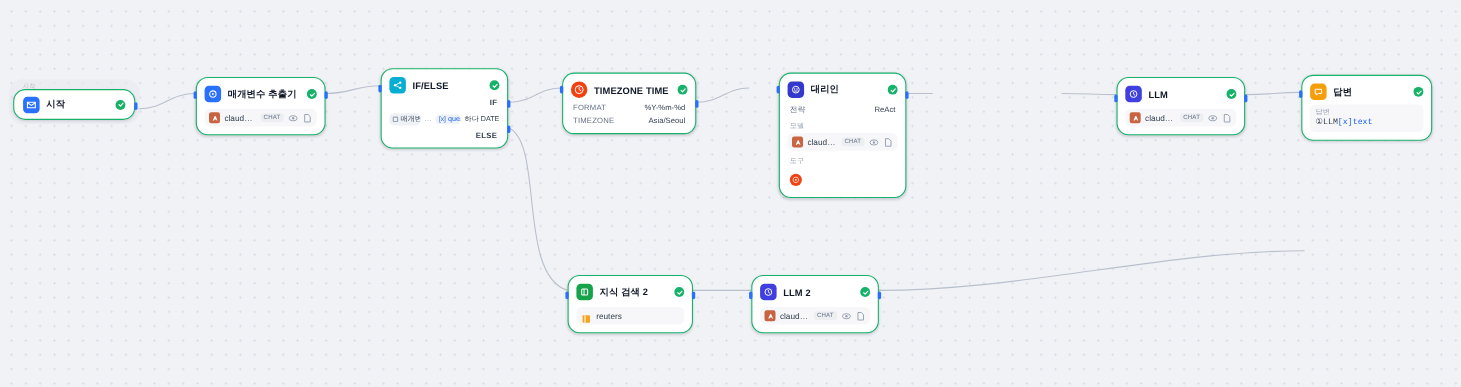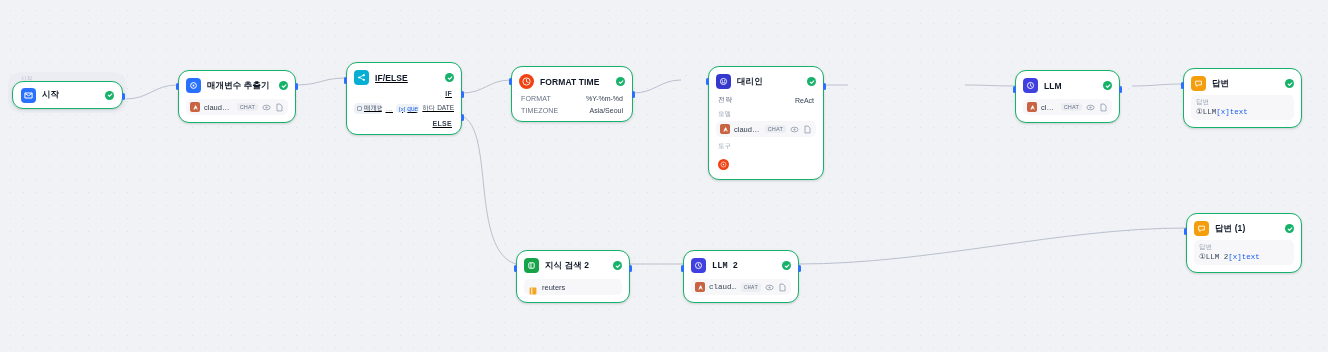--- a/index.html
+++ b/index.html
@@ -233,21 +233,21 @@
       <span class="mini-ico">
         <svg width="9" height="9" viewBox="0 0 10 10">
             <path d="M2.2 1.2h3.4l2.2 2.2v5.4H2.2z" fill="none" stroke="currentColor" stroke-width="1"></path>
           </svg>
       </span>
     </div>
     <div class="handle" style="left:-3px; top:12px;"></div>
     <div class="handle" style="right:-3px; top:12px;"></div>
   </div>
 
-  <div class="node" style="left:346px; top:62px; width:116px;text-decoration:underline;">
+  <div class="node" style="left:346px; top:62px; width:116px;">
     <div class="node-head">
       <span class="node-ico" style="background:#06aed4">
         <svg width="9" height="9" viewBox="0 0 10 10">
             <circle cx="2.4" cy="5" r="1.2" fill="#fff"></circle>
             <circle cx="7.6" cy="2.4" r="1.2" fill="#fff"></circle>
             <circle cx="7.6" cy="7.6" r="1.2" fill="#fff"></circle>
             <path d="M3.3 4.6L6.8 2.7M3.3 5.4l3.5 1.9" stroke="#fff" stroke-width=".9"></path>
           </svg>
       </span>
       <span class="node-title">IF/ELSE</span>
@@ -277,21 +277,21 @@
   </div>
 
   <div class="node" style="left:511px; top:66px; width:122px;">
     <div class="node-head">
       <span class="node-ico" style="background:#f04213; border-radius:50%;">
         <svg width="9" height="9" viewBox="0 0 10 10">
             <circle cx="5" cy="5" r="4" fill="none" stroke="#fff" stroke-width="1"></circle>
             <path d="M5 2.6V5l1.8 1.1" stroke="#fff" stroke-width="1" fill="none" stroke-linecap="round"></path>
           </svg>
       </span>
-      <span class="node-title">FORMAT TIME</span>
+      <span class="node-title">TIMEZONE TIME</span>
       <span class="ok-dot">
         <svg width="6" height="6" viewBox="0 0 8 8">
             <path d="M1.6 4.2l1.7 1.7 3.2-3.5" fill="none" stroke="#fff" stroke-width="1.4" stroke-linecap="round" stroke-linejoin="round"></path>
           </svg>
       </span>
     </div>
     <div class="kv">
       <span class="kv-k">FORMAT</span>
       <span class="kv-v">%Y-%m-%d</span>
     </div>
@@ -352,21 +352,21 @@
             <path d="M5 1.4a3.6 3.6 0 100 7.2 3.6 3.6 0 000-7.2z" fill="none" stroke="#fff" stroke-width=".9"></path>
             <circle cx="5" cy="5" r="1.1" fill="#fff"></circle>
           </svg>
       </span>
     </div>
     <div class="handle" style="left:-3px; top:11px;"></div>
     <div class="handle" style="right:-3px; top:16px;"></div>
   </div>
 
 
-  <div class="node" style="left:1015px; top:70px; width:105px;">
+  <div class="node" style="left:1015px; top:70px; width:117px;">
     <div class="node-head">
       <span class="node-ico" style="background:#4040e0">
         <svg width="9" height="9" viewBox="0 0 10 10">
             <circle cx="5" cy="5" r="3.4" fill="none" stroke="#fff" stroke-width="1"></circle>
             <path d="M5 2.8v2.4l1.6 1" stroke="#fff" stroke-width=".9" fill="none"></path>
           </svg>
       </span>
       <span class="node-title">LLM</span>
       <span class="ok-dot">
         <svg width="6" height="6" viewBox="0 0 8 8">
@@ -442,21 +442,21 @@
             <rect x="1.6" y="1.6" width="6.8" height="6.8" rx="1" fill="#f5a524"></rect>
             <rect x="3.2" y="1.6" width="1.2" height="6.8" fill="#fff" opacity=".75"></rect>
           </svg>
       </span>
       <span class="ds-name">reuters</span>
     </div>
     <div class="handle" style="left:-3px; top:14px;"></div>
     <div class="handle" style="right:-3px; top:14px;"></div>
   </div>
 
-  <div class="node" style="left:683px; top:250px; width:116px;font-family:Liberation Mono, monospace;">
+  <div class="node" style="left:683px; top:250px; width:116px;">
     <div class="node-head">
       <span class="node-ico" style="background:#4040e0">
         <svg width="9" height="9" viewBox="0 0 10 10">
             <circle cx="5" cy="5" r="3.4" fill="none" stroke="#fff" stroke-width="1"></circle>
             <path d="M5 2.8v2.4l1.6 1" stroke="#fff" stroke-width=".9" fill="none"></path>
           </svg>
       </span>
       <span class="node-title">LLM 2</span>
       <span class="ok-dot">
         <svg width="6" height="6" viewBox="0 0 8 8">
@@ -481,36 +481,14 @@
       <span class="mini-ico">
         <svg width="9" height="9" viewBox="0 0 10 10">
             <path d="M2.2 1.2h3.4l2.2 2.2v5.4H2.2z" fill="none" stroke="currentColor" stroke-width="1"></path>
           </svg>
       </span>
     </div>
     <div class="handle" style="left:-3px; top:14px;"></div>
     <div class="handle" style="right:-3px; top:14px;"></div>
   </div>
 
-  <div class="node" style="left:1186px; top:213px; width:116px;">
-    <div class="node-head">
-      <span class="node-ico" style="background:#f59e0b">
-        <svg width="9" height="9" viewBox="0 0 10 10">
-            <path d="M1.8 2.4h6.4v4.2H5L3 8.2V6.6H1.8z" fill="none" stroke="#fff" stroke-width="1"></path>
-          </svg>
-      </span>
-      <span class="node-title">답변 (1)</span>
-      <span class="ok-dot">
-        <svg width="6" height="6" viewBox="0 0 8 8">
-            <path d="M1.6 4.2l1.7 1.7 3.2-3.5" fill="none" stroke="#fff" stroke-width="1.4" stroke-linecap="round" stroke-linejoin="round"></path>
-          </svg>
-      </span>
-    </div>
-    <div class="ans-box">
-      <div class="ans-lbl">답변</div>
-      <div class="ans-txt">
-        <span>①LLM 2</span><span class="vref">[x]text</span>
-      </div>
-    </div>
-    <div class="handle" style="left:-3px; top:14px;"></div>
-  </div>
 
 </div>
 
 </body></html>

